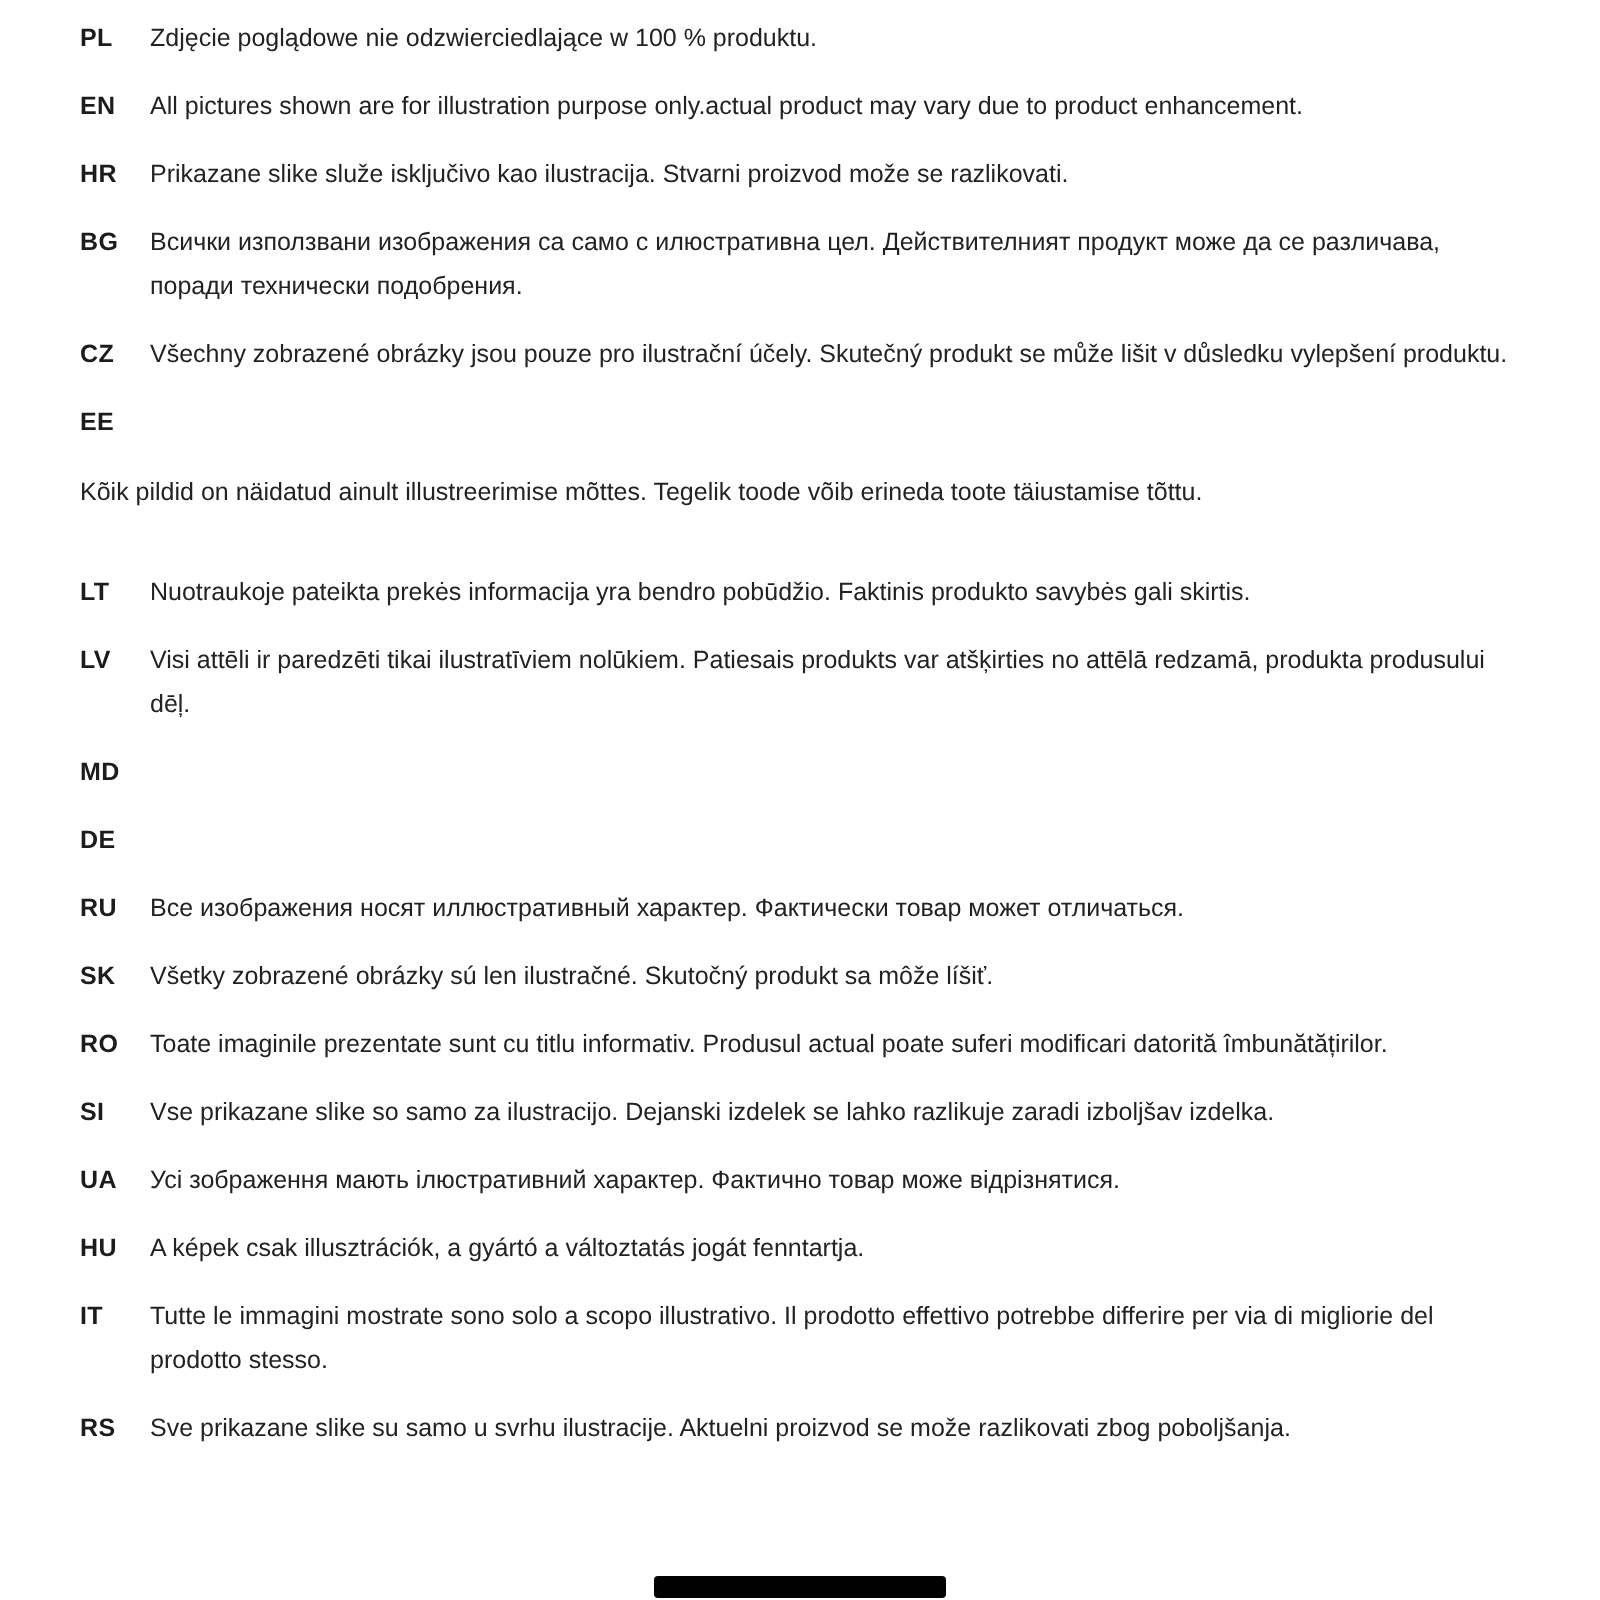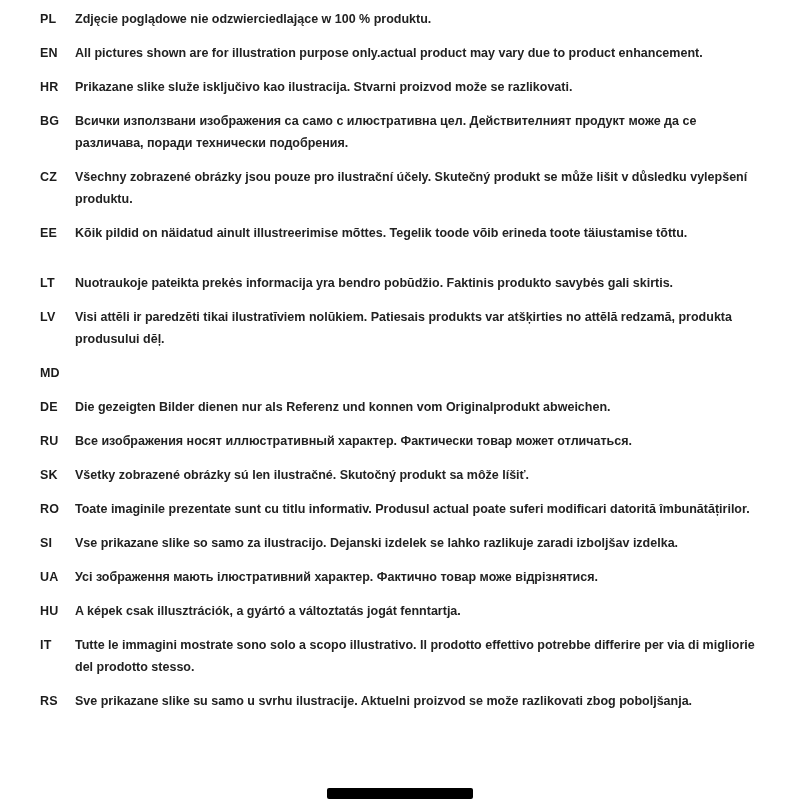--- a/index.html
+++ b/index.html
@@ -22,35 +22,36 @@
     padding: 8px 28px 0 40px;
     box-sizing: border-box;
   }
   .row {
     display: flex;
     align-items: flex-start;
     margin-bottom: 12px;
   }
   .row.gap-lg {
     margin-bottom: 28px;
+    flex-direction: column;
   }
   .code {
     flex: 0 0 35px;
     font-size: 12.5px;
     line-height: 22px;
     font-weight: 700;
     color: #1c1c1c;
     letter-spacing: 0.2px;
   }
   .text {
     flex: 0 1 auto;
     max-width: 680px;
     font-size: 12.5px;
     line-height: 22px;
-    font-weight: 700;
+    font-weight: 400;
     color: #222222;
   }
   .bottom-bar {
     position: absolute;
     left: 50%;
     transform: translateX(-50%);
     bottom: 1px;
     width: 146px;
     height: 11px;
     background: #000000;
@@ -102,21 +103,20 @@
     <span class="code">LV</span>
     <span class="text">Visi attēli ir paredzēti tikai ilustratīviem nolūkiem. Patiesais produkts var atšķirties no attēlā redzamā, produkta produsului dēļ.</span>
   </div>
 
   <div class="row">
     <span class="code">MD</span>
   </div>
 
   <div class="row">
     <span class="code">DE</span>
-    <span class="text">Die gezeigten Bilder dienen nur als Referenz und konnen vom Originalprodukt abweichen.</span>
   </div>
 
   <div class="row">
     <span class="code">RU</span>
     <span class="text">Все изображения носят иллюстративный характер. Фактически товар может отличаться.</span>
   </div>
 
   <div class="row">
     <span class="code">SK</span>
     <span class="text">Všetky zobrazené obrázky sú len ilustračné. Skutočný produkt sa môže líšiť.</span>

